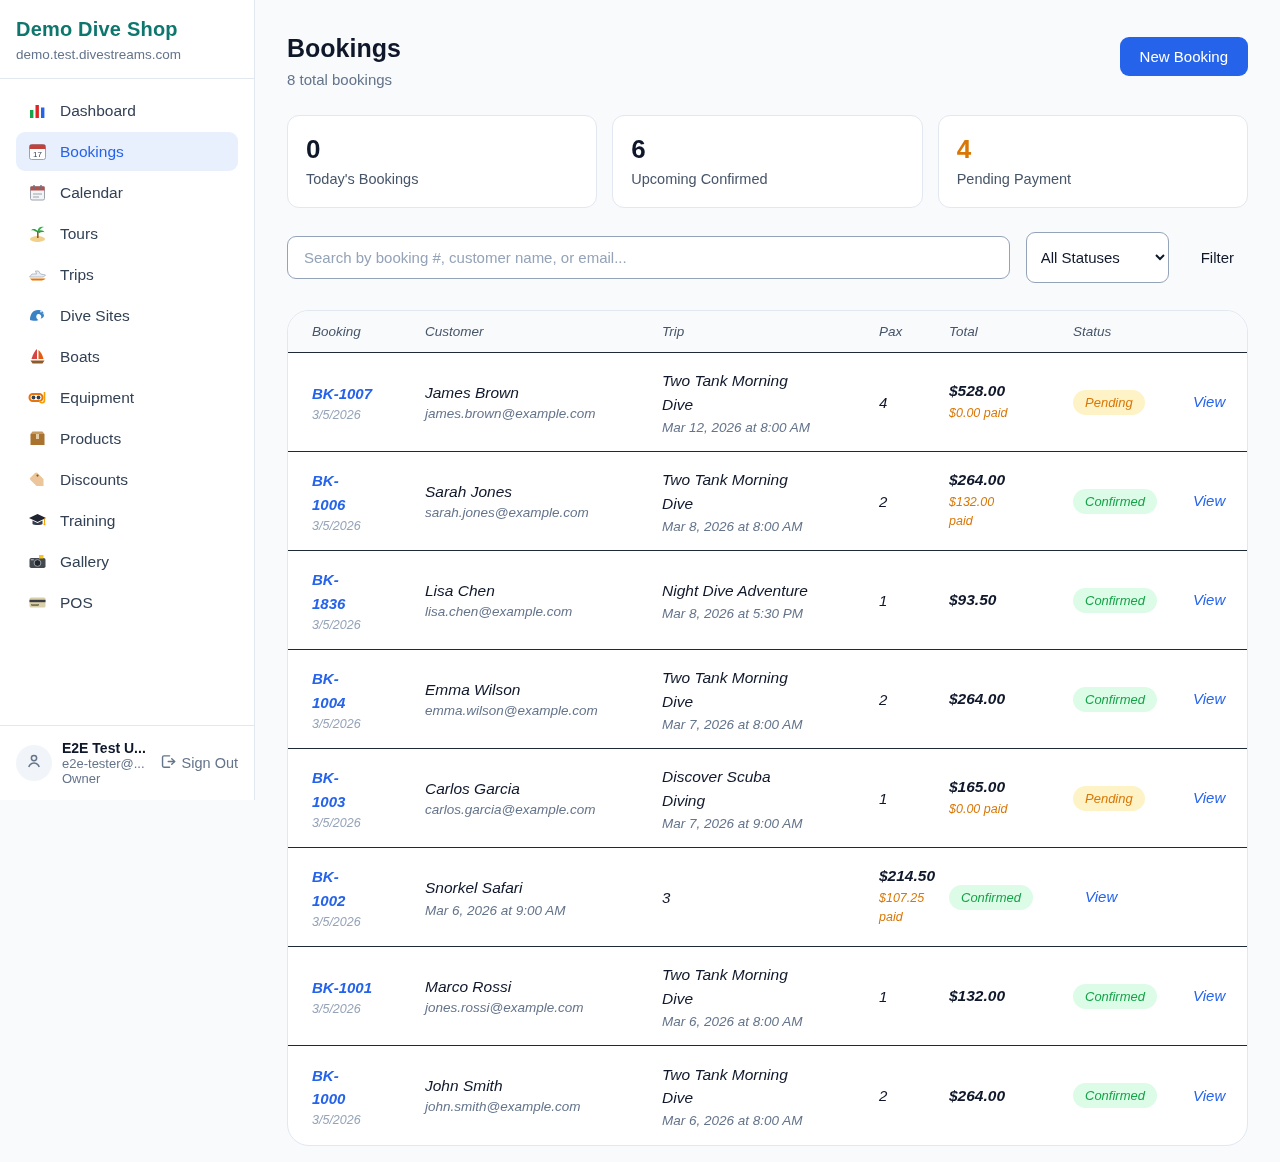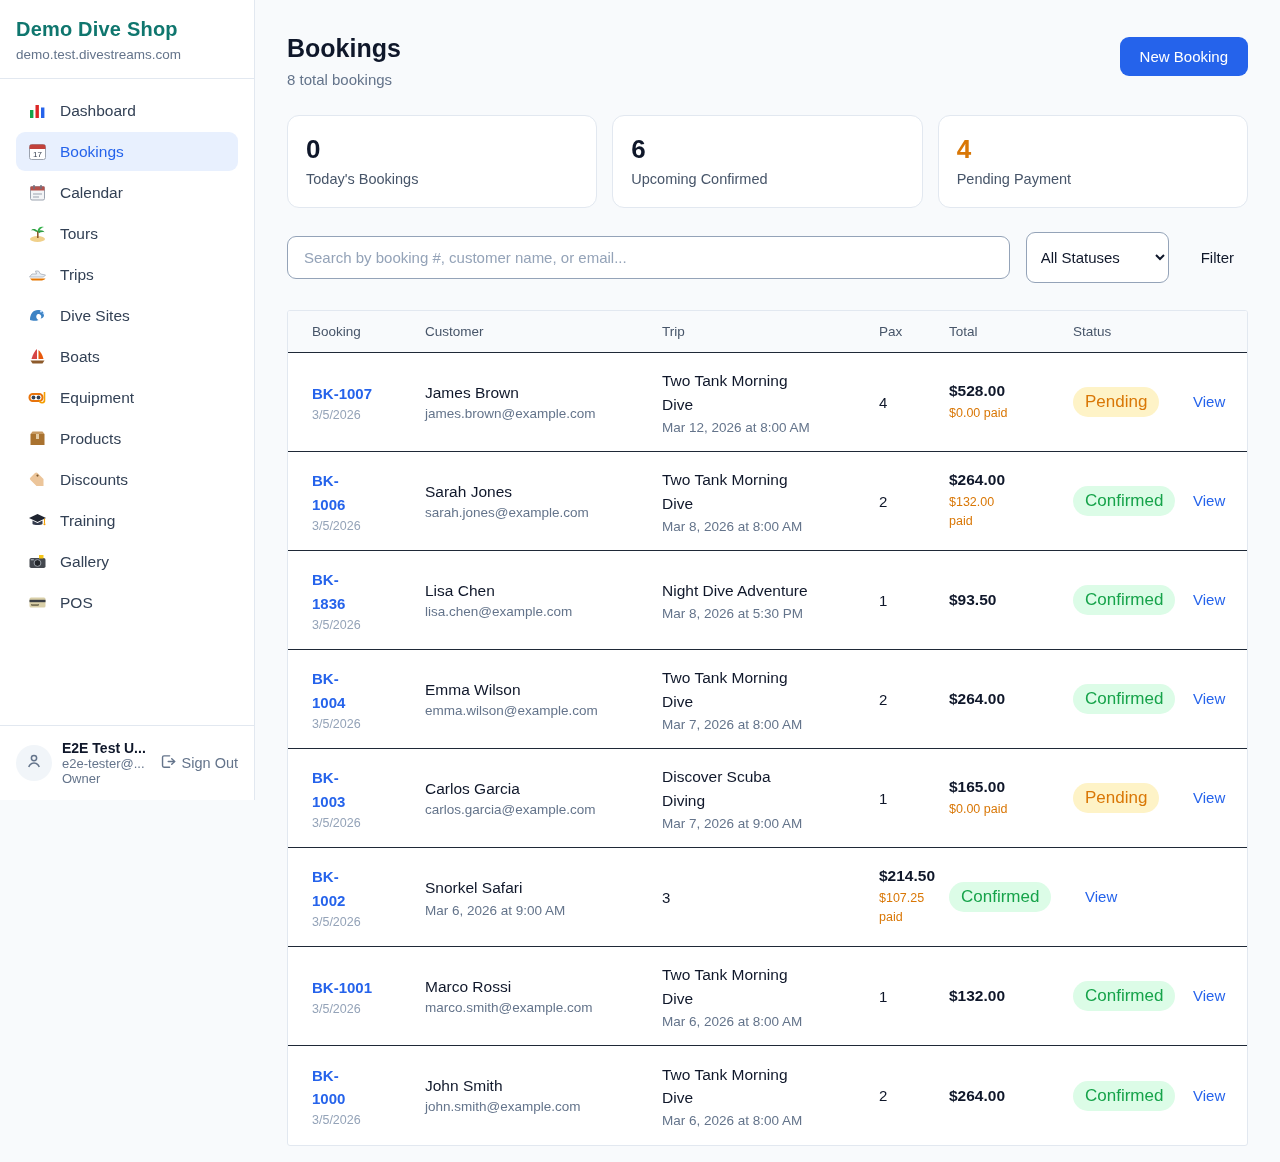--- a/index.html
+++ b/index.html
@@ -68,22 +68,23 @@
     font-family:inherit; outline:none;
   }
   .search-input::placeholder { color:#94a3b8; }
   .status-select {
     height:51px; border:1px solid #94a3b8; border-radius:9px; background:#fff;
     font-size:15px; color:#0f172a; padding:0 10px; font-family:inherit; min-width:143px;
   }
   .filter-label { font-size:15px; color:#0f172a; padding:0 14px 0 16px; cursor:pointer; }
   
   .table-card {
-    margin-top:27px; background:#fff; border:1px solid #e2e8f0; border-radius:3px;
+    margin-top:27px; background:#fff; border:1px solid #e2e8f0; border-radius:22px;
     overflow:hidden;
+    font-style:italic;
   }
   .t-head {
     display:grid; grid-template-columns:113px 237px 217px 70px 124px 108px 1fr;
     background:#f8fafc; border-bottom:1px solid #1f2937;
     padding:13px 0 13px 24px; column-gap:0;
   }
   .t-head div { font-size:13.5px; color:#475569; }
   .t-row {
     display:grid; grid-template-columns:113px 237px 217px 70px 124px 108px 1fr;
     padding:16px 0 16px 24px; min-height:99px; align-items:center;
@@ -93,21 +94,21 @@
   .bk-id { color:#2563eb; font-weight:bold; font-size:15px; line-height:1.55; cursor:pointer; }
   .bk-date { color:#94a3b8; font-size:12.5px; margin-top:3px; }
   .cust-name { font-size:15.5px; color:#0f172a; }
   .cust-email { font-size:13.5px; color:#64748b; margin-top:4px; }
   .trip-name { font-size:15.5px; font-weight:500; color:#0f172a; line-height:1.5; }
   .trip-date { font-size:13.5px; color:#64748b; margin-top:4px; }
   .pax { font-size:15px; color:#0f172a; }
   .total { font-size:15.5px; font-weight:bold; color:#0f172a; }
   .paid { font-size:12.5px; color:#d97706; margin-top:4px; line-height:1.5; max-width:100px; }
   .badge {
-    display:inline-block; font-size:17px; padding:5px 12px; border-radius:999px;
+    display:inline-block; font-size:13px; padding:5px 12px; border-radius:999px;
   }
   .view-link { color:#2563eb; font-size:15px; cursor:pointer; padding-left:12px; }
 </style>
 </head>
 <body>
 
 <aside class="sidebar">
   <div class="brand">
     <div class="brand-name">Demo Dive Shop</div>
     <div class="brand-domain">demo.test.divestreams.com</div>
@@ -483,21 +484,21 @@
         </div>
         <div class="t-row">
           <div>
             <div class="bk-id">
               <div>BK-1001</div>
             </div>
             <div class="bk-date">3/5/2026</div>
           </div>
           <div>
             <div class="cust-name">Marco Rossi</div>
-            <div class="cust-email">marco.smith@example.com</div>
+            <div class="cust-email">jones.rossi@example.com</div>
           </div>
           <div>
             <div class="trip-name">
               <div>Two Tank Morning</div>
               <div>Dive</div>
             </div>
             <div class="trip-date">Mar 6, 2026 at 8:00 AM</div>
           </div>
           <div class="pax">1</div>
           <div>

